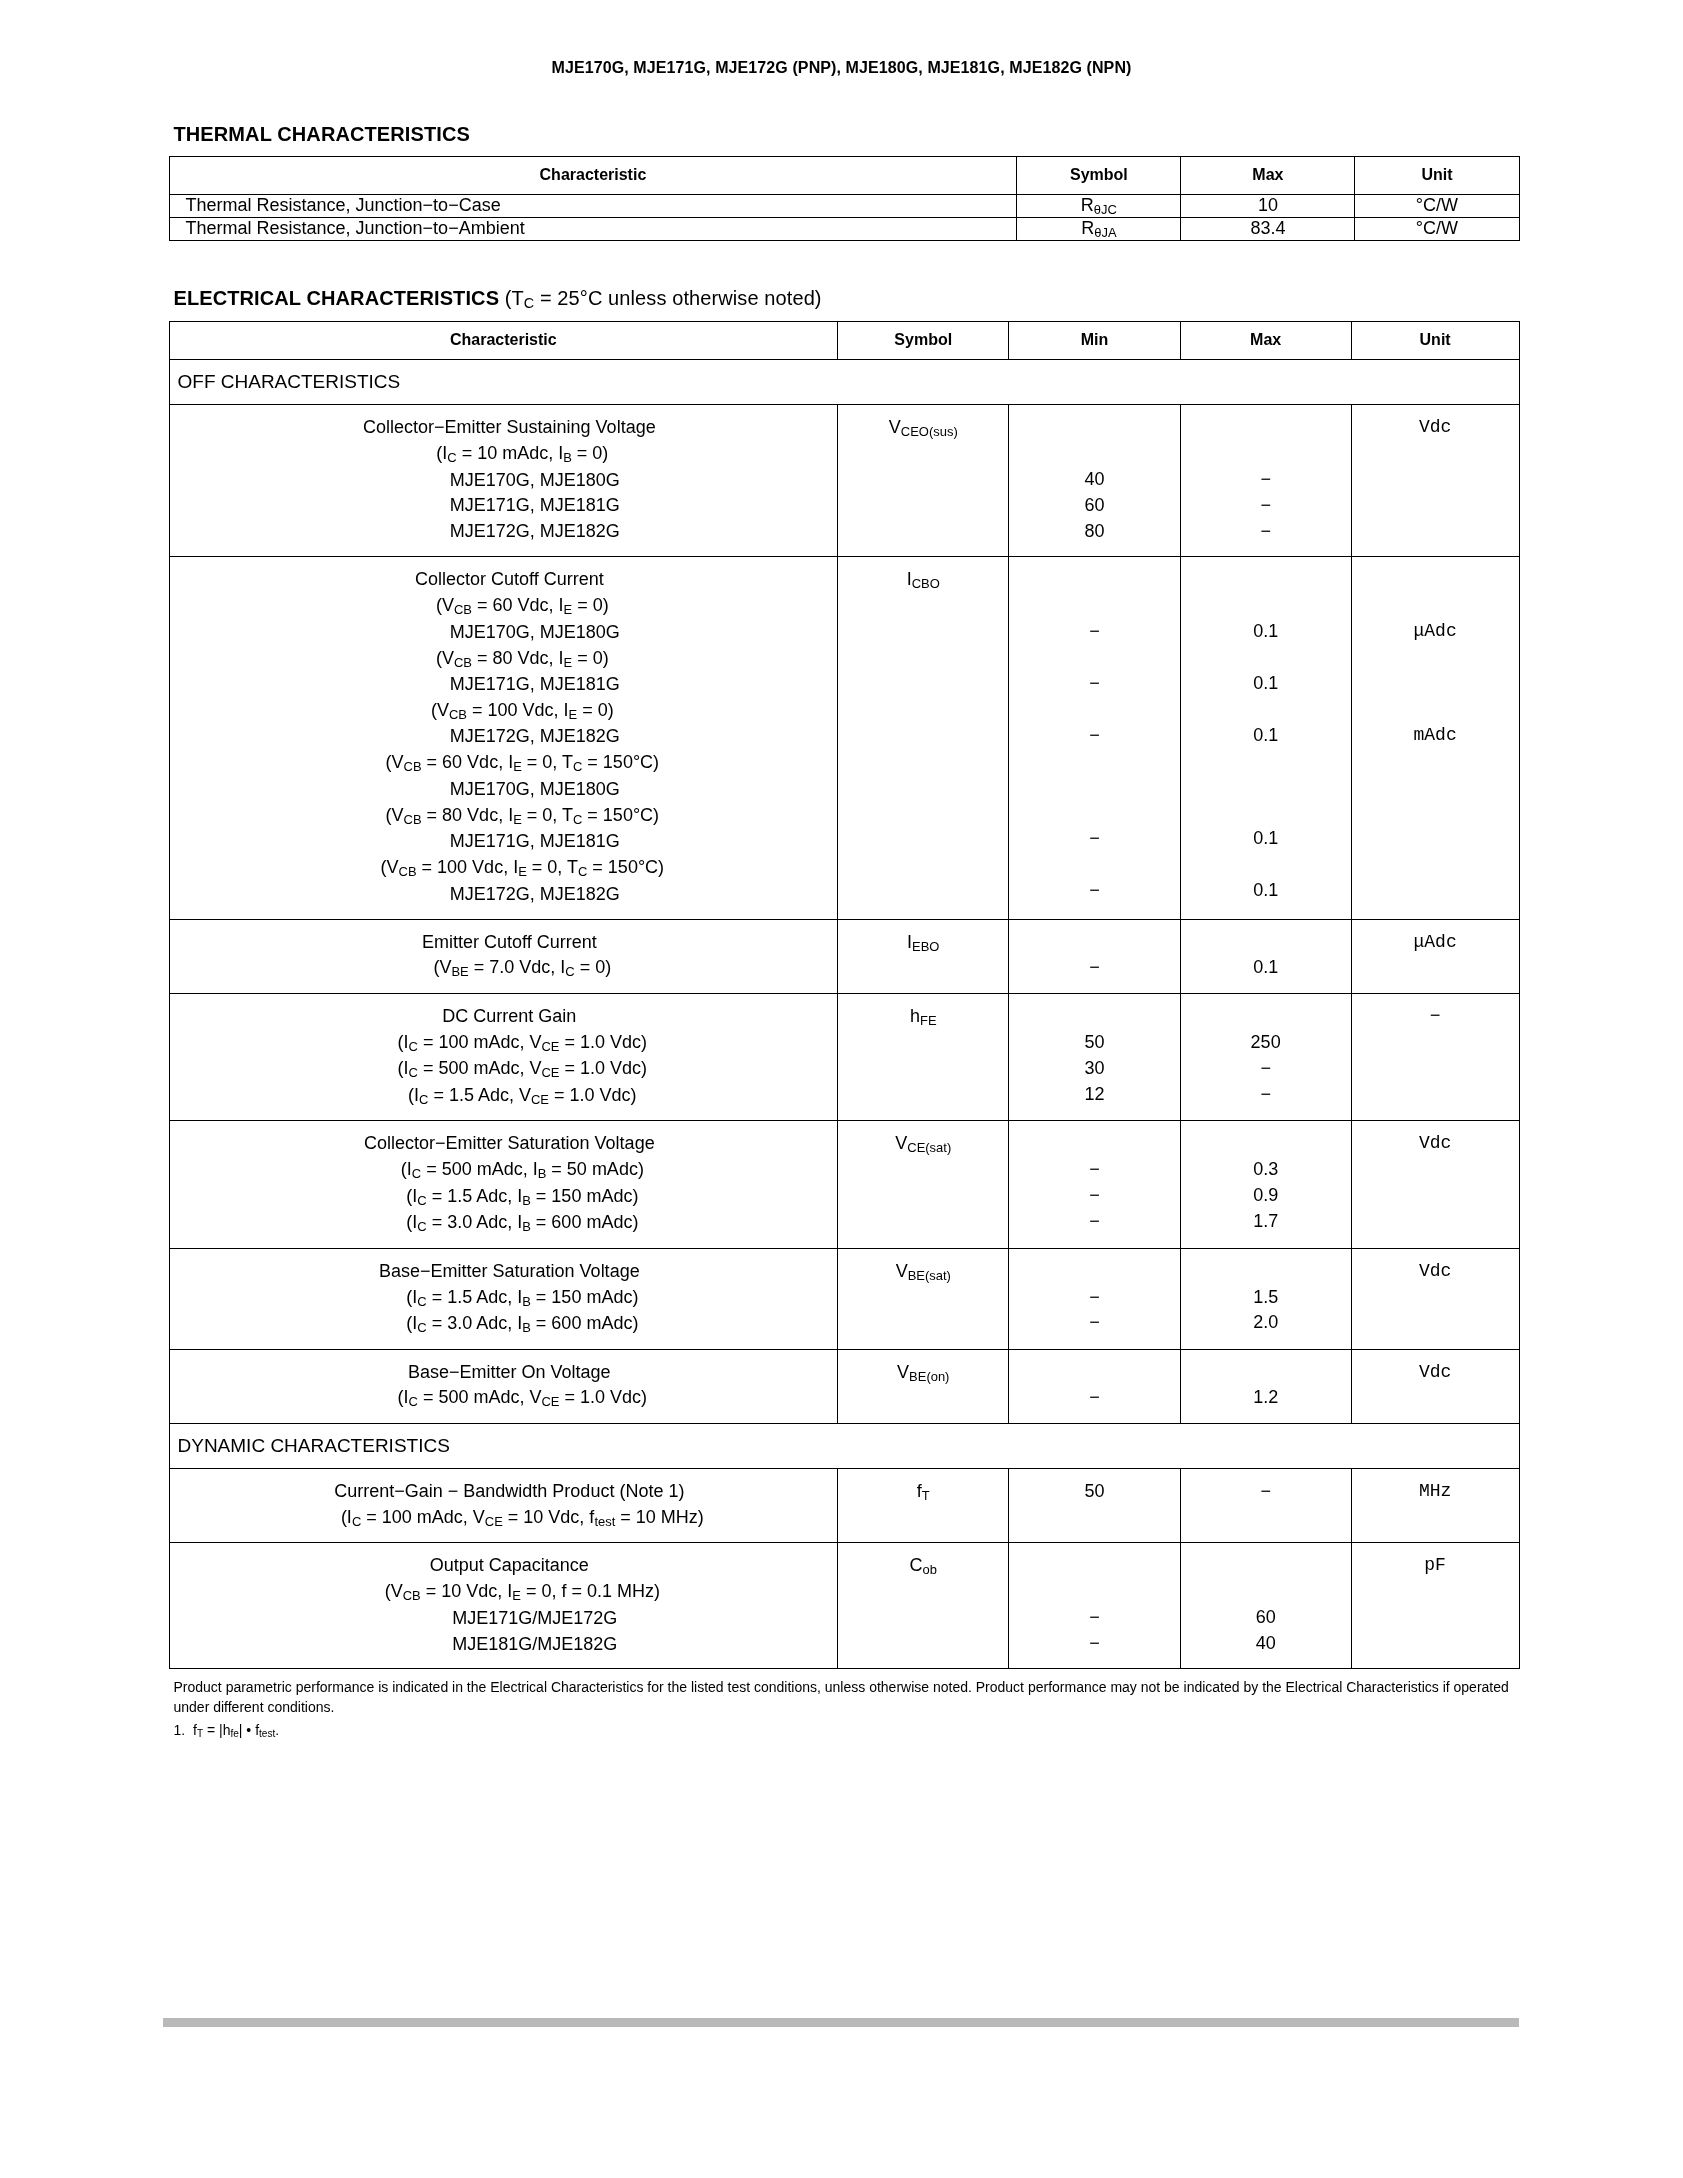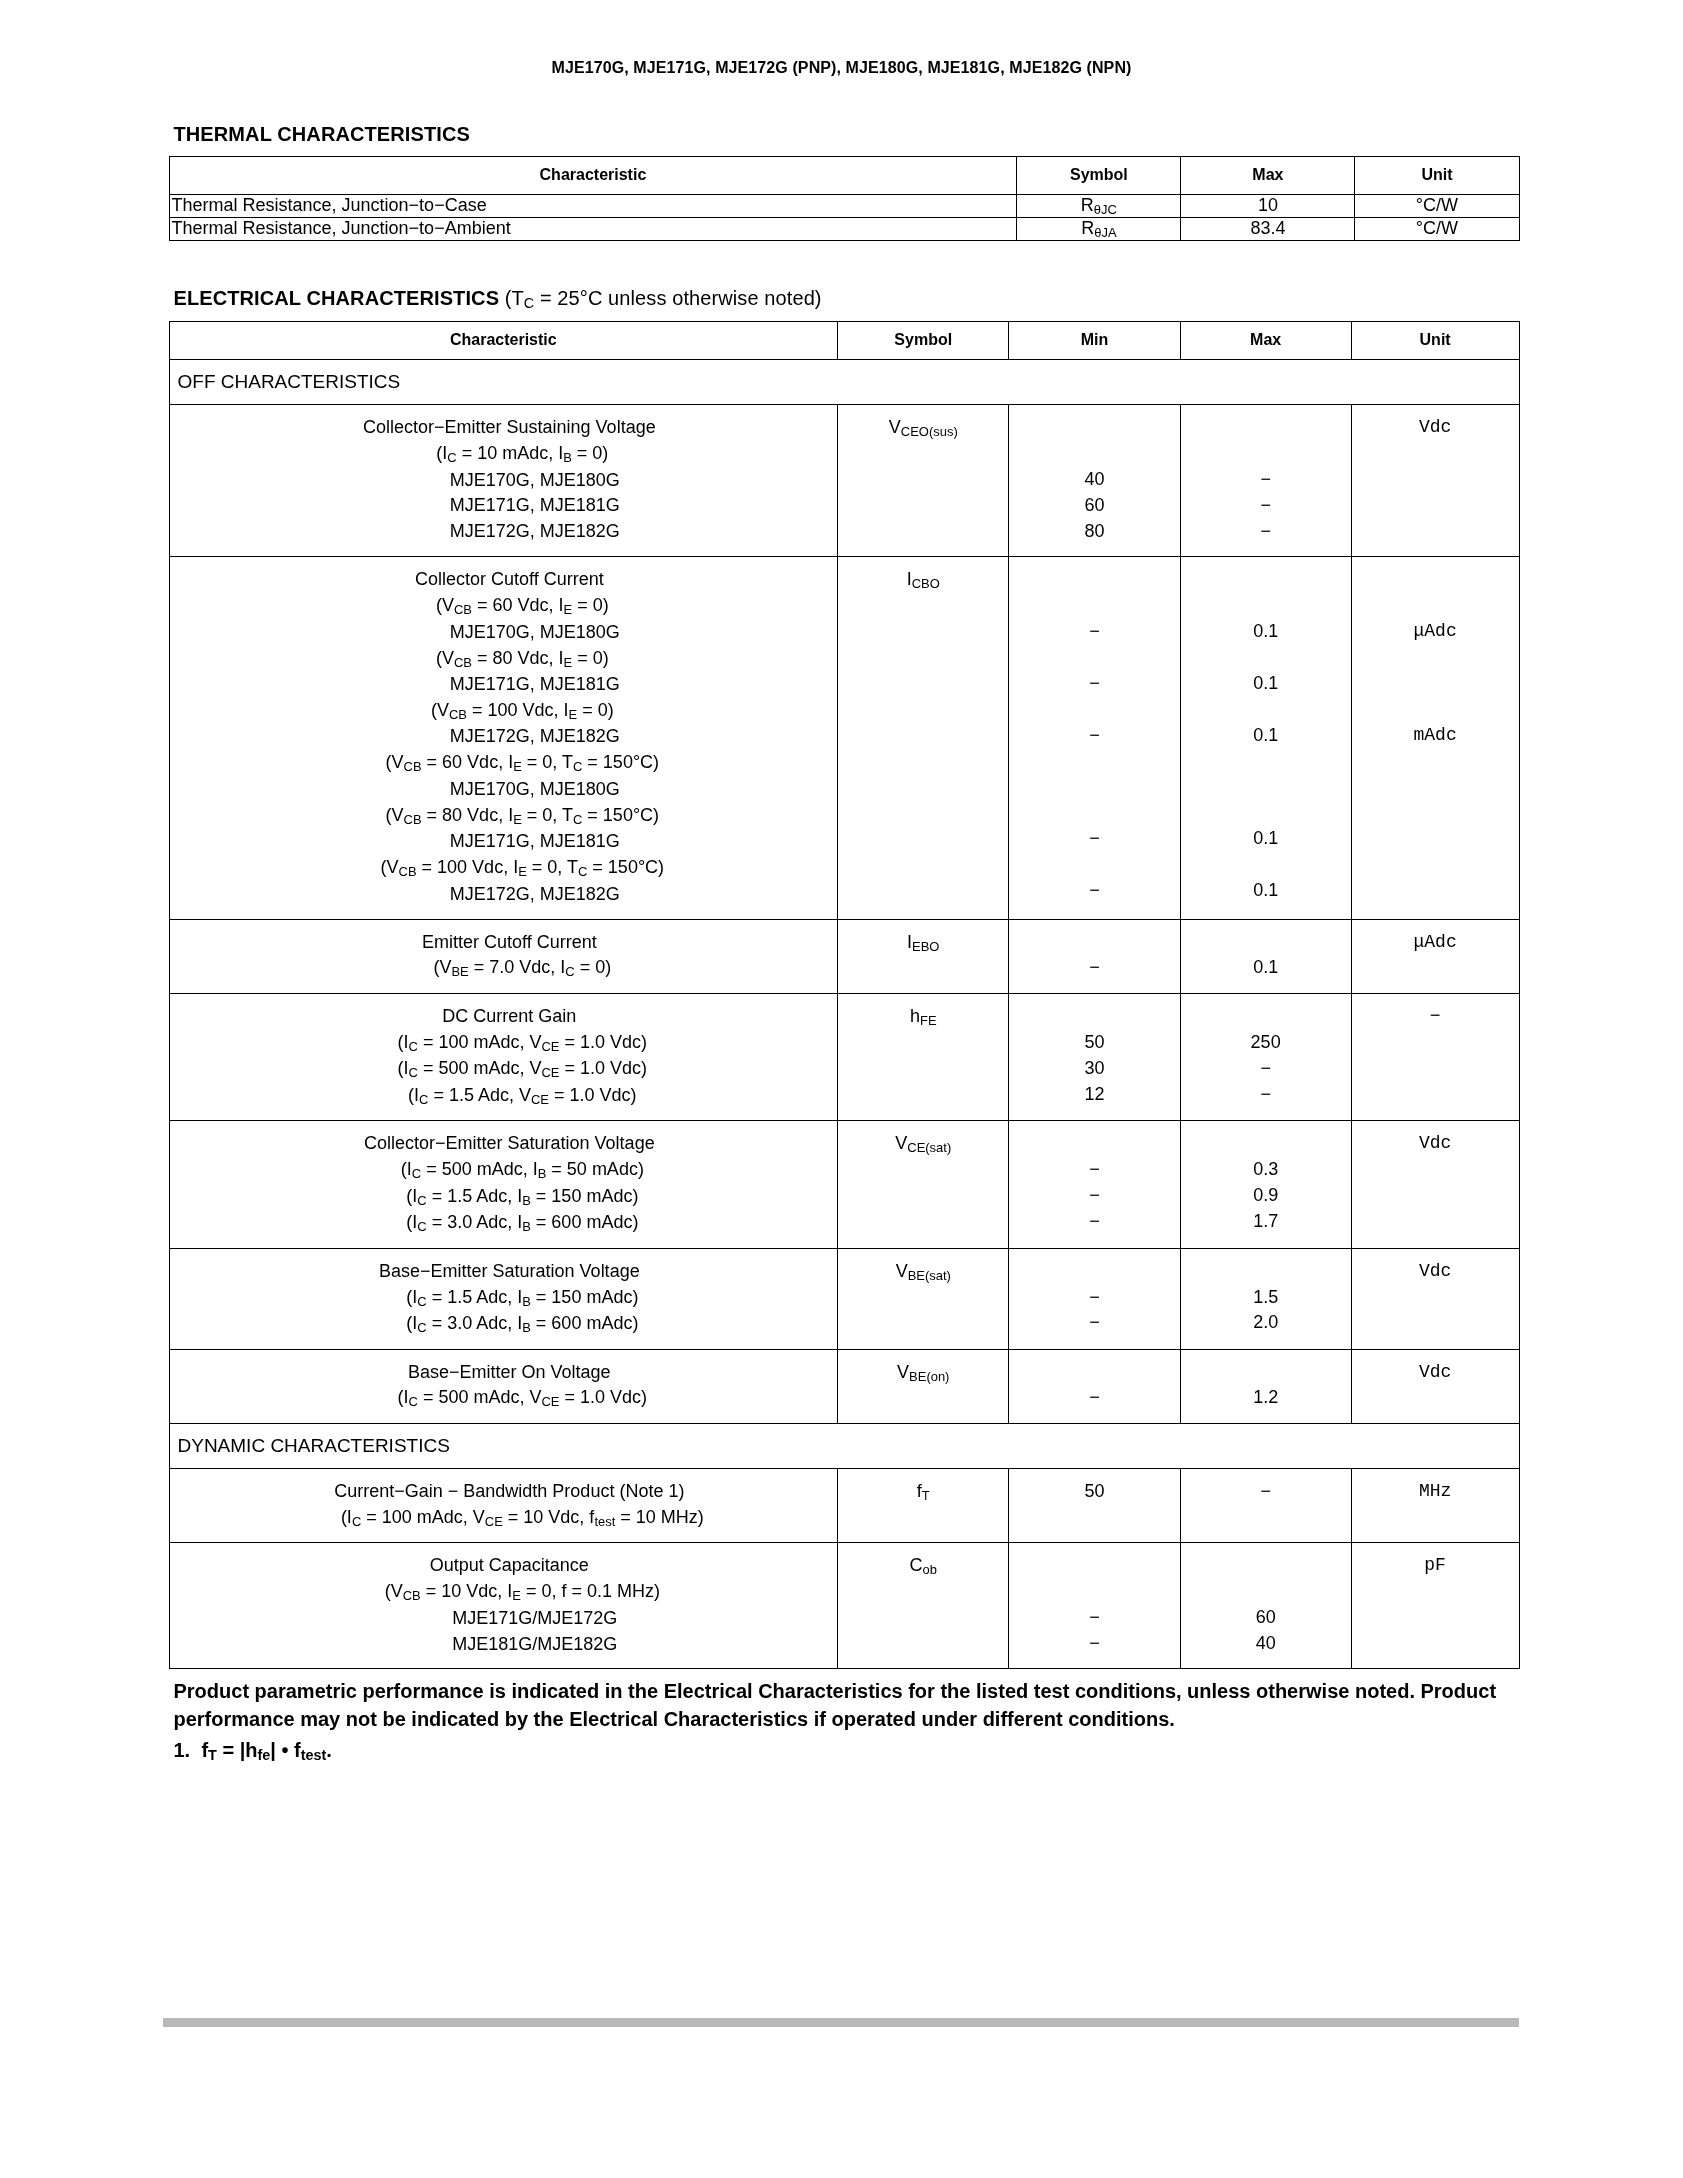--- a/index.html
+++ b/index.html
@@ -30,21 +30,21 @@
   }
   table.spec th{
     text-align:center;font-weight:bold;font-size:16px;
     padding:9px 0 10px 0;
   }
   .thermal th.ch{width:774px;}
   .thermal th.sy{width:149px;}
   .thermal th.mx{width:158px;}
   .thermal th.un{width:149px;}
   .thermal td{padding:9px 0 9px 0;height:22px;}
-  .thermal td.ch{text-align:left;padding-left:2px;}
+  .thermal td.ch{text-align:left;padding-left:16px;}
   .thermal td.c{text-align:center;}
 
   .elec col.ch{width:582px;}
   .elec col.sy{width:149px;}
   .elec col.mn{width:149px;}
   .elec col.mx{width:149px;}
   .elec col.un{width:146px;}
 
   .band{
     border-left:1.6px solid #fff;border-right:1.6px solid #fff;
@@ -55,21 +55,21 @@
   .cellwrap{padding:10px 0 11px 0;}
   .ch-cell{padding-left:12px;text-align:center;line-height:1.44;}
   .ind1{padding-left:26px;}
   .ind2{padding-left:51px;}
   .val{text-align:center;line-height:1.44;}
   .sym{text-align:center;line-height:1.44;}
   .unit{text-align:center;line-height:1.44;font-family:Liberation Mono, monospace;}
   .blank{visibility:hidden;}
   sub{font-size:0.72em;vertical-align:-0.22em;}
   .notes{
-    font-size:20px;line-height:1.36;margin-top:9px;padding-left:5px;width:1358px;font-weight:bold;
+    font-size:14px;line-height:1.36;margin-top:9px;padding-left:5px;width:1358px;
   }
   .notes .n2{margin-top:4px;}
   .footbar{
     position:absolute;left:163px;top:2018px;width:1356px;height:9px;background:#b9b9b9;
   }
   .sp{display:inline-block;width:0.28em;}
 </style>
 </head>
 <body>
 

